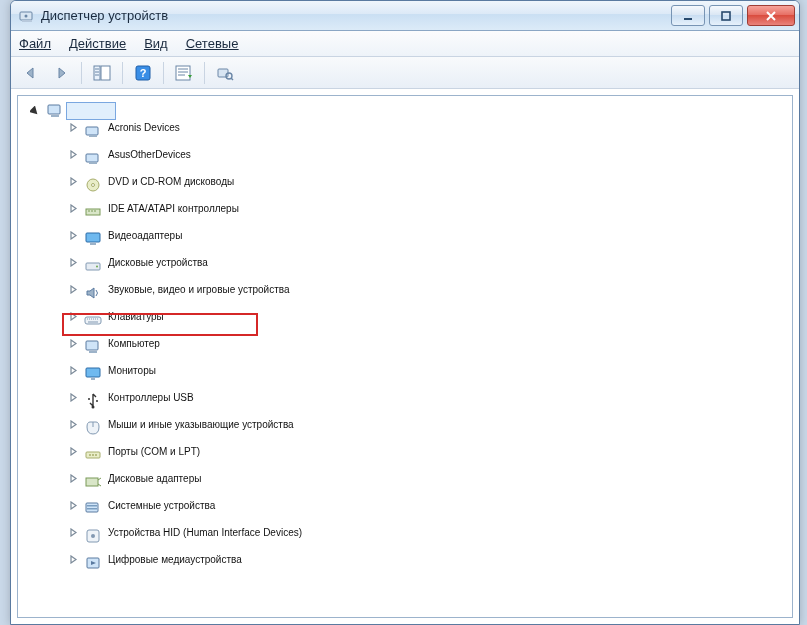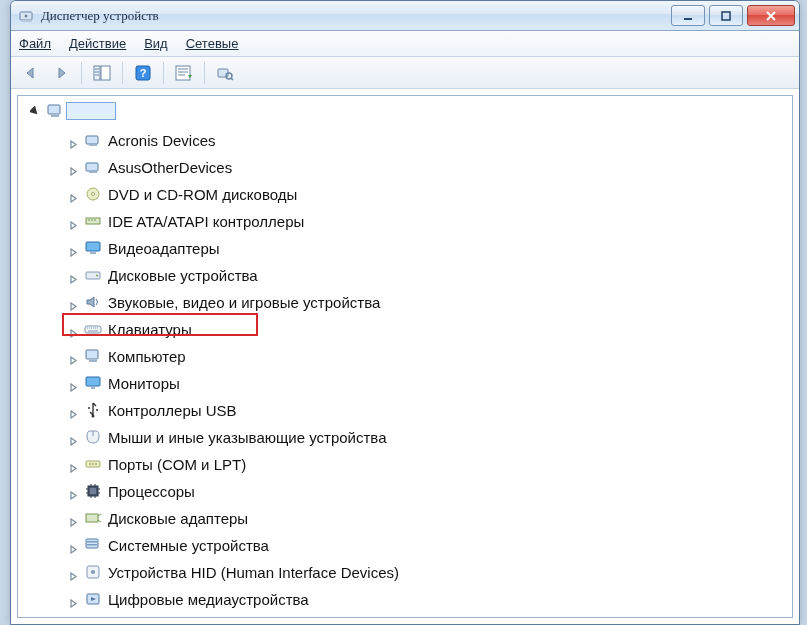--- a/index.html
+++ b/index.html
@@ -26,21 +26,20 @@
     flex-direction: column;
   }
   .titlebar {
     height: 30px;
     background: linear-gradient(#f0f6fc, #dce9f7 45%, #cadff3 46%, #dcebf8);
     border-bottom: 1px solid #8aa6c4;
     display: flex;
     align-items: center;
     padding: 0 4px 0 8px;
     border-radius: 5px 5px 0 0;
-    font-family: Liberation Serif, serif;
   }
   .titlebar .app-icon {
     width: 16px; height: 16px; margin-right: 6px;
     display: inline-flex; align-items: center; justify-content: center;
   }
   .titlebar .title { flex: 1; color: #1b2b3f; font-size: 13px; }
   .winbtns { display: flex; gap: 0; }
   .winbtn {
     width: 34px; height: 21px;
     border: 1px solid #7794b4;
@@ -99,25 +98,25 @@
     gap: 2px;
   }
   .root-label {
     border: 1px solid #7aa7e0;
     background: #e1effc;
     padding: 0 42px 0 6px;
     height: 18px; line-height: 16px;
     font-size: 13px;
   }
   .tree-item {
-    display: flex; align-items: flex-end;
+    display: flex; align-items: flex-start;
     height: 27px;
     padding-left: 50px;
     gap: 6px;
-    font-size: 15px;
+    font-size: 10px;
     color: #111;
   }
   .tree-item.highlight {
     position: relative;
   }
   .tree-item.highlight::before {
     content: "";
     position: absolute;
     left: 44px; right: auto;
     width: 192px;
@@ -426,35 +425,20 @@
             <span class="node-label">Порты (COM и LPT)</span>
           </div>
           <div class="tree-item">
             <span class="expander">
               <svg viewBox="0 0 9 9">
                 <path d="M2 1 L7 4.5 L2 8 Z" fill="none" stroke="#7b8a99" stroke-width="1.2"></path>
               </svg>
             </span>
             <span class="node-icon">
               <svg viewBox="0 0 18 18">
-                <rect x="4" y="4" width="10" height="10" fill="#4a5568" stroke="#2d3748"></rect>
-                <rect x="6" y="6" width="6" height="6" fill="#718096"></rect>
-                <path d="M2 7h2M2 11h2M14 7h2M14 11h2M7 2v2M11 2v2M7 14v2M11 14v2" stroke="#2d3748"></path>
-              </svg>
-            </span>
-            <span class="node-label">Процессоры</span>
-          </div>
-          <div class="tree-item">
-            <span class="expander">
-              <svg viewBox="0 0 9 9">
-                <path d="M2 1 L7 4.5 L2 8 Z" fill="none" stroke="#7b8a99" stroke-width="1.2"></path>
-              </svg>
-            </span>
-            <span class="node-icon">
-              <svg viewBox="0 0 18 18">
                 <rect x="2" y="5" width="12" height="8" fill="#d9e6c8" stroke="#7a9a58"></rect>
                 <path d="M14 7 l3 -2 M14 11 l3 2" stroke="#7a9a58"></path>
               </svg>
             </span>
             <span class="node-label">Дисковые адаптеры</span>
           </div>
           <div class="tree-item">
             <span class="expander">
               <svg viewBox="0 0 9 9">
                 <path d="M2 1 L7 4.5 L2 8 Z" fill="none" stroke="#7b8a99" stroke-width="1.2"></path>

